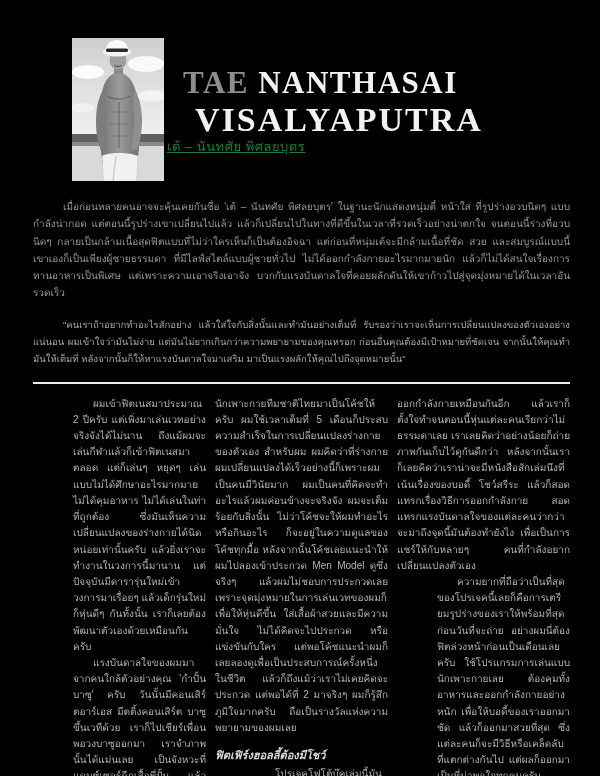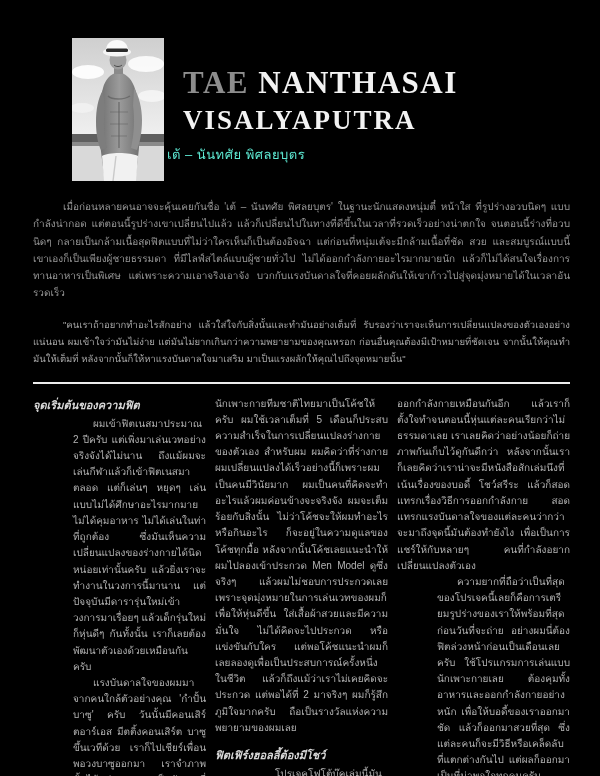--- a/index.html
+++ b/index.html
@@ -27,24 +27,24 @@
   }
   .photo-frame svg { display: block; }
   .title-block {
     position: absolute; left: 183px; top: 66px; width: 400px;
     color: #f2f2f2;
     font-family: "Liberation Serif", "DejaVu Serif", serif;
     font-weight: bold;
   }
   .title-line1 { font-size: 31px; letter-spacing: 1.5px; line-height: 34px; white-space: nowrap; }
   .title-accent { color: #8d8d8d; }
-  .title-line2 { font-size: 27px; letter-spacing: 2px; line-height: 40px; margin-top: 0px; white-space: nowrap; }
+  .title-line2 { font-size: 34px; letter-spacing: 2px; line-height: 40px; margin-top: 0px; white-space: nowrap; margin-left: 12px; }
   .subtitle {
-    position: absolute; left: 167px; top: 144px;
-    font-size: 13px; color: #5eead4; letter-spacing: 0.5px;
+    position: absolute; left: 167px; top: 136px;
+    font-size: 13px; color: #15803d; letter-spacing: 0.5px; text-decoration: underline;
   }
   
   .content { position: absolute; left: 33px; top: 190px; width: 537px; }
   .intro {
     font-size: 10px; line-height: 17.3px; color: #989898;
     text-align: justify; text-indent: 30px;
     margin: 8px 0 0 0;
   }
   .pull-quote {
     font-size: 9.5px; line-height: 17.3px; color: #a8a8a8;
@@ -140,21 +140,20 @@
 
     <div class="subtitle">เต้ – นันทศัย พิศลยบุตร</div>
   </div>
 
   <div class="content">
     <p class="intro">เมื่อก่อนหลายคนอาจจะคุ้นเคยกันชื่อ 'เต้ – นันทศัย พิศลยบุตร' ในฐานะนักแสดงหนุ่มตี๋ หน้าใส ที่รูปร่างอวบนิดๆ แบบกำลังน่ากอด แต่ตอนนี้รูปร่างเขาเปลี่ยนไปแล้ว แล้วก็เปลี่ยนไปในทางที่ดีขึ้นในเวลาที่รวดเร็วอย่างน่าตกใจ จนตอนนี้ร่างที่อวบนิดๆ กลายเป็นกล้ามเนื้อสุดฟิตแบบที่ไม่ว่าใครเห็นก็เป็นต้องอิจฉา แต่ก่อนที่หนุ่มเต้จะมีกล้ามเนื้อที่ชัด สวย และสมบูรณ์แบบนี้ เขาเองก็เป็นเพียงผู้ชายธรรมดา ที่มีไลฟ์สไตล์แบบผู้ชายทั่วไป ไม่ได้ออกกำลังกายอะไรมากมายนัก แล้วก็ไม่ได้สนใจเรื่องการทานอาหารเป็นพิเศษ แต่เพราะความเอาจริงเอาจัง บวกกับแรงบันดาลใจที่คอยผลักดันให้เขาก้าวไปสู่จุดมุ่งหมายได้ในเวลาอันรวดเร็ว</p>
     <p class="pull-quote">"คนเราถ้าอยากทำอะไรสักอย่าง แล้วใส่ใจกับสิ่งนั้นและทำมันอย่างเต็มที่ รับรองว่าเราจะเห็นการเปลี่ยนแปลงของตัวเองอย่างแน่นอน ผมเข้าใจว่ามันไม่ง่าย แต่มันไม่ยากเกินกว่าความพยายามของคุณหรอก ก่อนอื่นคุณต้องมีเป้าหมายที่ชัดเจน จากนั้นให้คุณทำมันให้เต็มที่ หลังจากนั้นก็ให้หาแรงบันดาลใจมาเสริม มาเป็นแรงผลักให้คุณไปถึงจุดหมายนั้น"</p>
     <hr class="divider">
     <div class="columns">
       <div class="column">
-          <div class="col-heading">จุดเริ่มต้นของความฟิต</div>
           <p class="col-para indent">ผมเข้าฟิตเนสมาประมาณ 2 ปีครับ แต่เพิ่งมาเล่นเวทอย่างจริงจังได้ไม่นาน ถึงแม้ผมจะเล่นกีฬาแล้วก็เข้าฟิตเนสมาตลอด แต่ก็เล่นๆ หยุดๆ เล่นแบบไม่ได้ศึกษาอะไรมากมาย ไม่ได้คุมอาหาร ไม่ได้เล่นในท่าที่ถูกต้อง ซึ่งมันเห็นความเปลี่ยนแปลงของร่างกายได้นิดหน่อยเท่านั้นครับ แล้วยิ่งเราจะทำงานในวงการนี้มานาน แต่ปัจจุบันมีดารารุ่นใหม่เข้าวงการมาเรื่อยๆ แล้วเด็กรุ่นใหม่ก็หุ่นดีๆ กันทั้งนั้น เราก็เลยต้องพัฒนาตัวเองด้วยเหมือนกันครับ</p>
           <p class="col-para indent">แรงบันดาลใจของผมมาจากคนใกล้ตัวอย่างคุณ 'กำปั้น บาซู' ครับ วันนั้นมีคอนเสิร์ตอาร์เอส มีตติ้งคอนเสิร์ต บาซูขึ้นเวทีด้วย เราก็ไปเชียร์เพื่อน พอวงบาซูออกมา เราจำภาพนั้นได้แม่นเลย เป็นจังหวะที่แดนซ์เซอร์ฉีกเสื้อพี่ปั้น แล้วตอนนั้นหุ่นพี่ปั้นก็ฟิตมาก คนดูเห็นก็กรี๊ดกันทั้งฮอลล์เลย ขนาดเราเป็นผู้ชายเรายังรู้สึกเลยว่าเขาดูเท่มาก ตอนนั้นเห็นแล้วเราคิดเลยว่าต้องมีกล้ามแบบนี้ให้ได้</p>
         </div>
       <div class="column">
           <p class="col-para">นักเพาะกายทีมชาติไทยมาเป็นโค้ชให้ครับ ผมใช้เวลาเต็มที่ 5 เดือนก็ประสบความสำเร็จในการเปลี่ยนแปลงร่างกายของตัวเอง สำหรับผม ผมคิดว่าที่ร่างกายผมเปลี่ยนแปลงได้เร็วอย่างนี้ก็เพราะผมเป็นคนมีวินัยมาก ผมเป็นคนที่คิดจะทำอะไรแล้วผมค่อนข้างจะจริงจัง ผมจะเต็มร้อยกับสิ่งนั้น ไม่ว่าโค้ชจะให้ผมทำอะไร หรือกินอะไร ก็จะอยู่ในความดูแลของโค้ชทุกมื้อ หลังจากนั้นโค้ชเลยแนะนำให้ผมไปลองเข้าประกวด Men Model ดูซึ่งจริงๆ แล้วผมไม่ชอบการประกวดเลย เพราะจุดมุ่งหมายในการเล่นเวทของผมก็เพื่อให้หุ่นดีขึ้น ใส่เสื้อผ้าสวยและมีความมั่นใจ ไม่ได้คิดจะไปประกวด หรือแข่งขันกับใคร แต่พอโค้ชแนะนำผมก็เลยลองดูเพื่อเป็นประสบการณ์ครั้งหนึ่งในชีวิต แล้วก็ถึงแม้ว่าเราไม่เคยคิดจะประกวด แต่พอได้ที่ 2 มาจริงๆ ผมก็รู้สึกภูมิใจมากครับ ถือเป็นรางวัลแห่งความพยายามของผมเลย</p>
           <div class="col-heading">ฟิตเฟิร์งฮอลลี้ต้องมีโชว์</div>
           <p class="col-para indent">โปรเจคโฟโต้บุ๊คเล่มนี้มันเริ่มจากการที่ผม พี่จิม พี่ปั้น เล่นยิมด้วยกัน แล้วก็มีโค้ชคนเดียวกันด้วย วันนึงเราก็มานั่งคุยกันว่าเราน่าจะทำโปรเจคอะไรด้วยกันสักอย่างนะ เพราะเรา 3 คนก็รู้จักกันมานาน แล้วก็อยู่ในวงการกันมานาน ตอนนี้เราก็มา</p>
         </div>
       <div class="column">
           <p class="col-para">ออกกำลังกายเหมือนกันอีก แล้วเราก็ตั้งใจทำจนตอนนี้หุ่นแต่ละคนเรียกว่าไม่ธรรมดาเลย เราเลยคิดว่าอย่างน้อยก็ถ่ายภาพกันเก็บไว้ดูกันดีกว่า หลังจากนั้นเราก็เลยคิดว่าเราน่าจะมีหนังสือสักเล่มนึงที่เน้นเรื่องของบอดี้ โชว์สรีระ แล้วก็สอดแทรกเรื่องวิธีการออกกำลังกาย สอดแทรกแรงบันดาลใจของแต่ละคนว่ากว่าจะมาถึงจุดนี้มันต้องทำยังไง เพื่อเป็นการแชร์ให้กับหลายๆ คนที่กำลังอยากเปลี่ยนแปลงตัวเอง</p>

